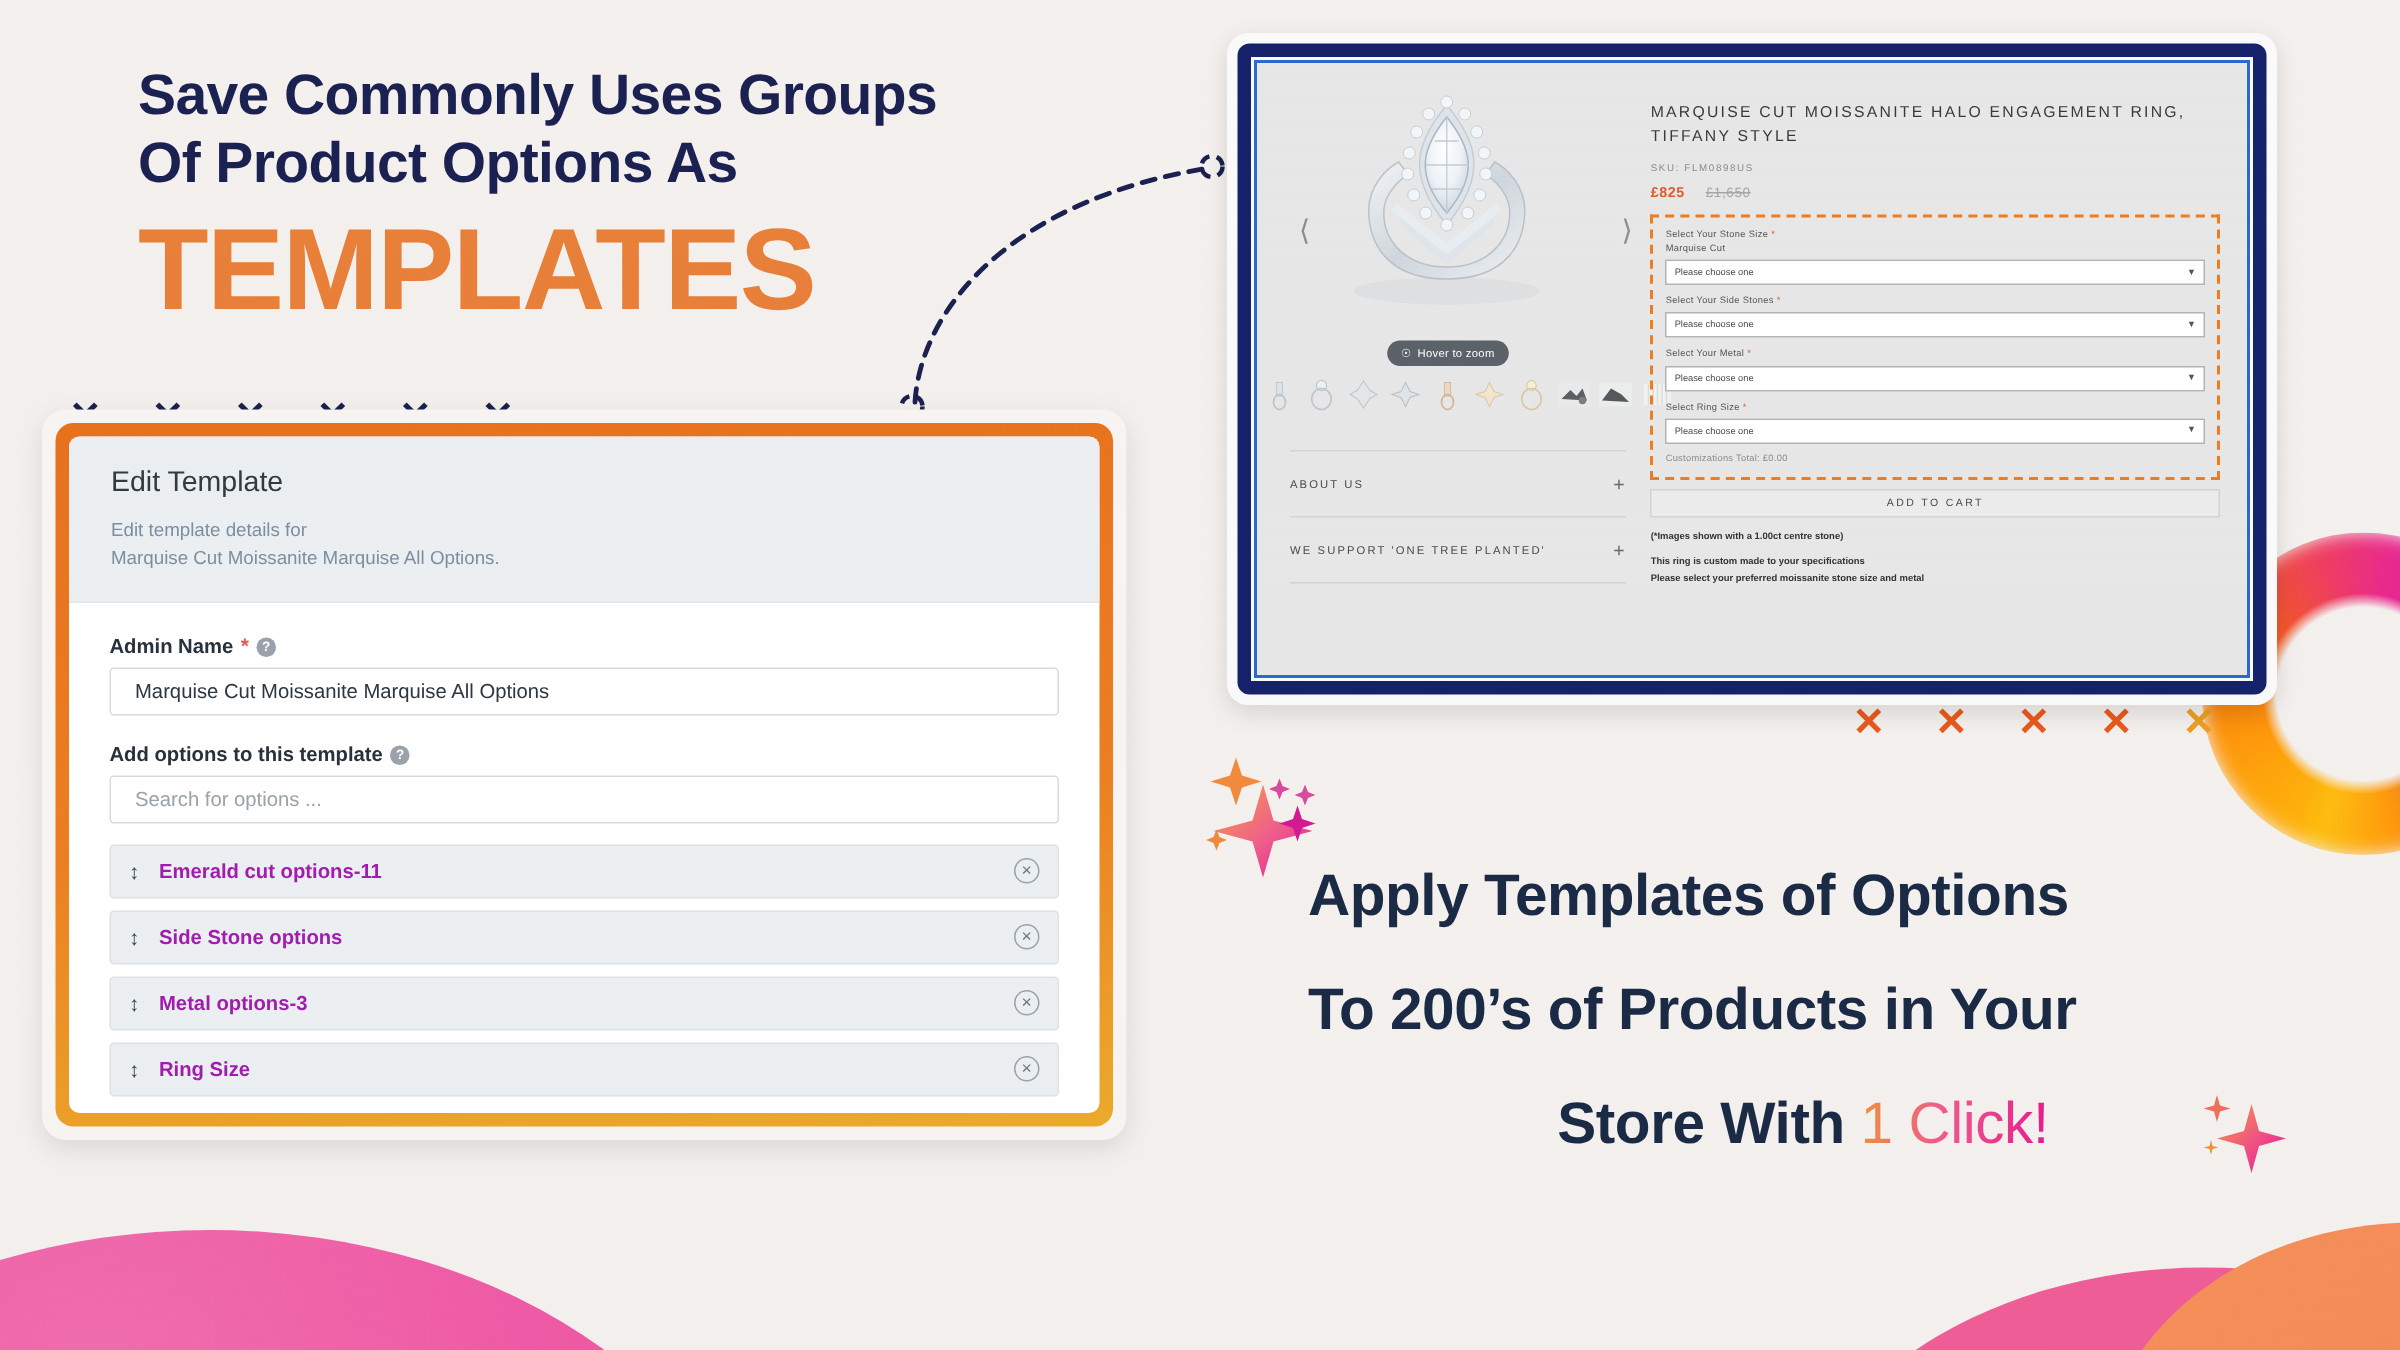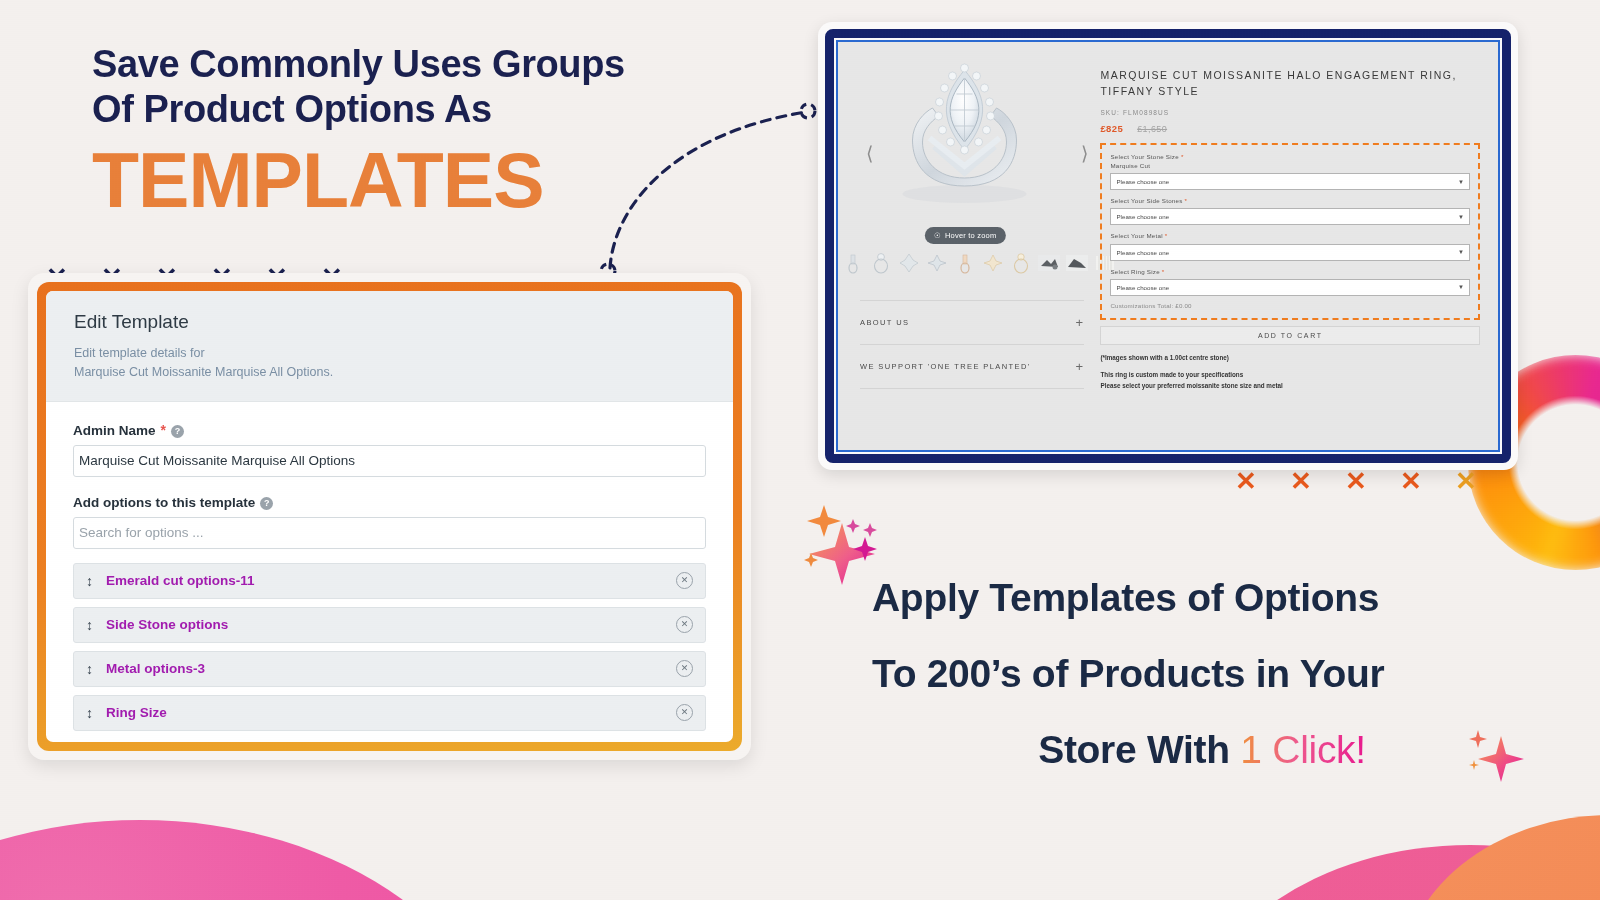--- a/index.html
+++ b/index.html
@@ -141,21 +141,21 @@
     display: inline-flex; align-items: center; justify-content: center;
     width: 13px; height: 13px; border-radius: 50%;
     background: #9aa3ab; color: #fff;
     font-size: 9px; font-weight: 700; line-height: 1;
   }
   .text-input {
     width: 100%; box-sizing: border-box;
     height: 32px;
     border: 1px solid #d5dbdf;
     border-radius: 3px;
-    padding: 0 5px;
+    padding: 0 16px;
     font-size: 13.5px;
     color: #2c3841;
     font-family: "Liberation Sans", sans-serif;
     background: #fff;
     outline: none;
   }
   .text-input::placeholder { color: #9aa3ab; }
   #field-admin-name { margin-bottom: 18px; }
   #options-list { margin-top: 14px; }
   .option-row {

